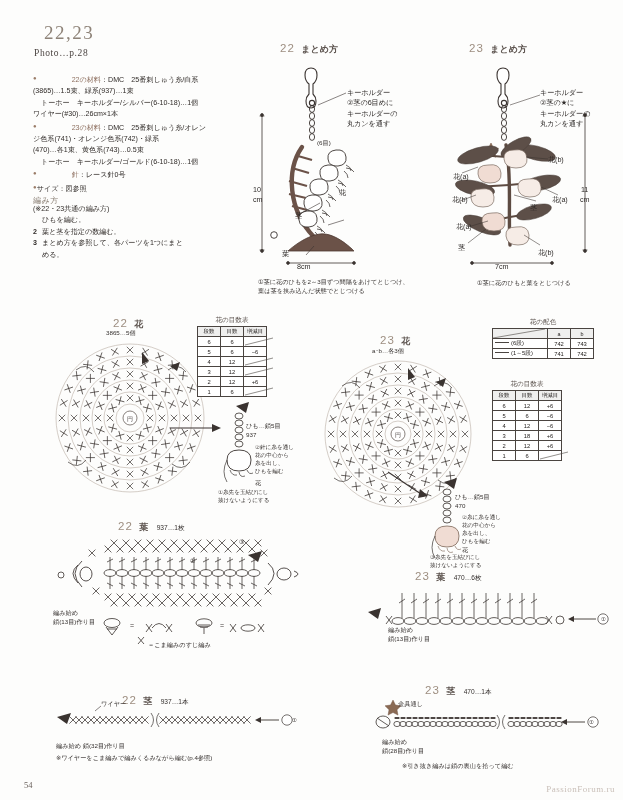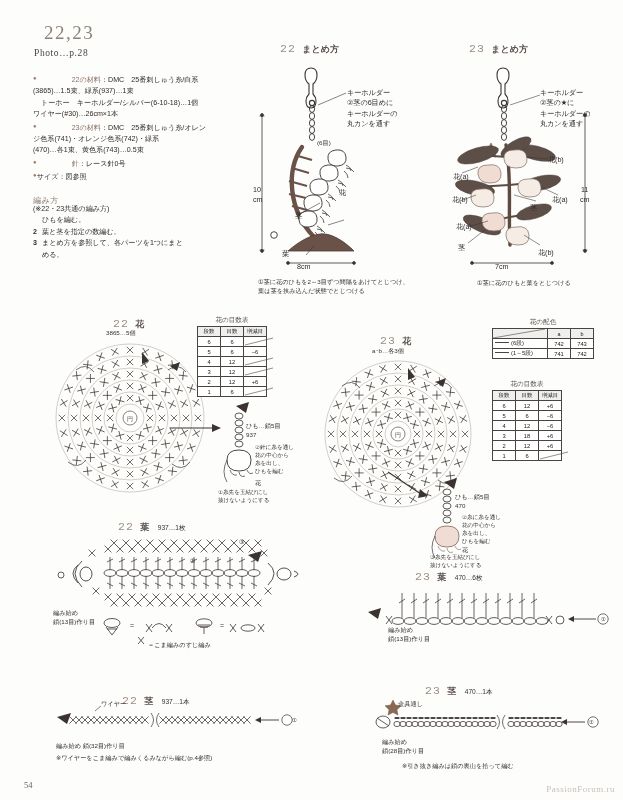--- a/index.html
+++ b/index.html
@@ -26,21 +26,21 @@
   .matlabel{color:#8e7060;padding-left:35px;}
   .indent{padding-left:8px;display:inline-block;}
 
   #howto-head{left:33px;top:195px;font-size:8px;color:#8e8378;letter-spacing:.5px;}
   #howto{left:33px;top:204px;width:208px;}
   .hrow{font-size:7.1px;line-height:11.4px;color:#302b28;}
   .hnum{font-weight:bold;display:inline-block;width:9px;}
 
   
   .sechead{position:absolute;white-space:nowrap;}
-  .sechead .n{font-family:Liberation Mono, monospace;font-size:11.5px;color:#9d8e80;letter-spacing:1px;}
+  .sechead .n{font-family:Liberation Sans, sans-serif;font-size:11.5px;color:#9d8e80;letter-spacing:1px;}
   .sechead .k{font-size:9px;color:#5c534e;font-weight:bold;margin-left:2px;}
   .sechead .sub{font-size:6.6px;color:#35302e;margin-left:4px;font-weight:normal;}
 
   
   table.jt{border-collapse:collapse;font-size:5.8px;color:#262220;}
   table.jt th,table.jt td{border:0.7px solid #4a4440;text-align:center;
       padding:0;height:9px;min-width:22px;background:#fff;}
   table.jt th{background:#efefee;font-weight:normal;font-size:5.4px;}
   .tbl-cap{font-size:6.6px;color:#5c534e;text-align:center;margin-bottom:1px;}
 
@@ -76,20 +76,23 @@
     </div>
 
     <div class="matline">
       <span class="bullet">●</span><span class="matlabel">23の材料</span><span>：DMC　25番刺しゅう糸/オレン</span>
     </div>
     <div class="matline">
       <span>ジ色系(741)・オレンジ色系(742)・緑系</span>
     </div>
     <div class="matline">
       <span>(470)…各1束、黄色系(743)…0.5束</span>
+    </div>
+    <div class="matline">
+      <span class="indent">トーホー　キーホルダー/ゴールド(6-10-18)…1個</span>
     </div>
 
     <div class="matline">
       <span class="bullet">●</span><span class="matlabel">針</span><span>：レース針0号</span>
     </div>
     <div class="matline">
       <span class="bullet">●</span><span>サイズ</span><span>：図参照</span>
     </div>
   </div>
 

